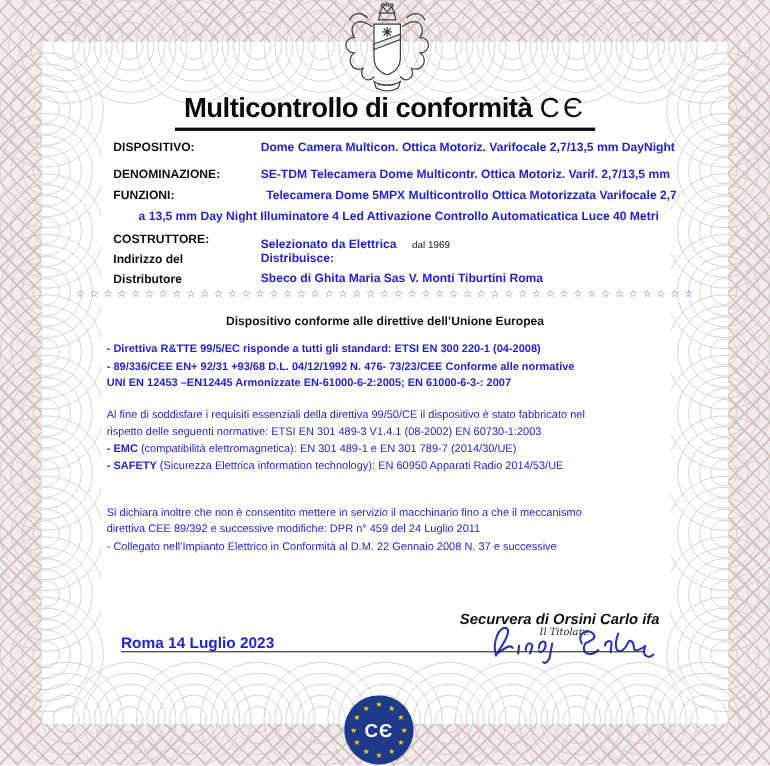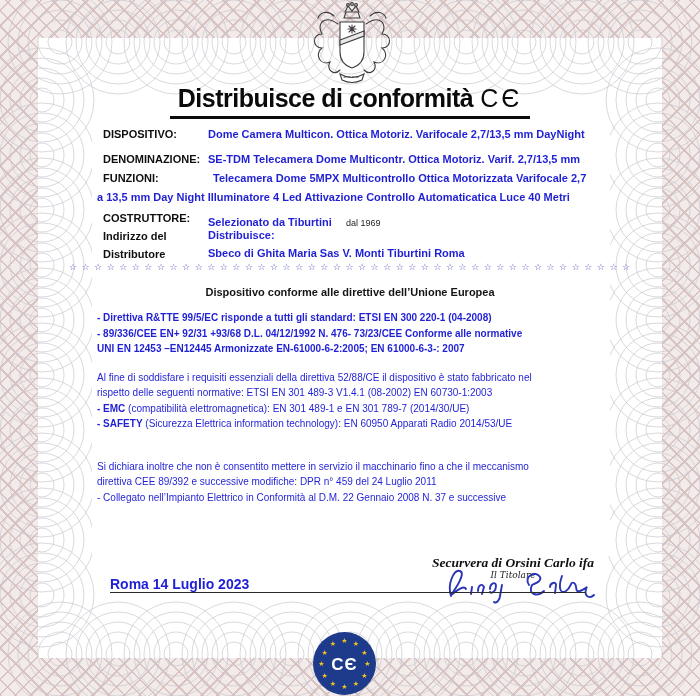--- a/index.html
+++ b/index.html
@@ -23,37 +23,37 @@
   .abs { position:absolute; }
 
   .title-wrap { left:0; top:84px; width:700px; text-align:center; }
   .title-underline {
     display:inline-block; border-bottom:3px solid #0a0a0a; padding:0 8px 3px 8px;
   }
   .title-main { font-size:25px; font-weight:bold; letter-spacing:-0.5px; color:#0a0a0a; }
   .title-ce { font-size:25px; font-weight:500; letter-spacing:3px; margin-left:7px; color:#0a0a0a; }
 
   .lbl { font-size:11px; font-weight:bold; color:#0f0f0f; white-space:nowrap; }
-  .val { font-size:11px; font-weight:bold; color:#1f1fd6; white-space:nowrap; }
+  .val { font-size:11px; font-weight:bold; color:#1f1fd6; white-space:nowrap;margin-left:29px; }
   .suffix { font-size:9px; font-weight:normal; color:#222; margin-left:14px; }
 
   .stars { left:0; top:262px; width:700px; text-align:center;
            font-size:9px; color:#5858b8; white-space:nowrap; letter-spacing:1px; }
 
   .heading { left:0; top:286px; width:700px; text-align:center;
              font-size:11px; font-weight:bold; color:#151515; }
 
   .bluepar { font-size:10px; color:#1f1fd6; white-space:nowrap; }
   .directives { left:97px; top:310px; line-height:15.6px; font-weight:bold; }
   .normative  { left:97px; top:370px; line-height:15.4px; }
   .declaration{ left:97px; top:459px; line-height:15.3px; }
   .b { font-weight:bold; }
 
-  .sig-name { left:418px; top:555px; width:190px; text-align:center;
-              font-family:Liberation Serif, serif; font-style:italic; font-weight:bold;
+  .sig-name { left:418px; top:555px; width:190px; text-align:left;
+              font-family:Liberation Sans, sans-serif; font-style:italic; font-weight:bold;
               font-size:13.5px; color:#101010; white-space:nowrap; }
   .sig-role { left:418px; top:570px; width:190px; text-align:center;
               font-family:"DejaVu Serif", serif; font-style:italic;
               font-size:9px; color:#222; }
   .sig-script { left:437px; top:558px; }
   .rule-long { left:110px; top:592px; width:476px; border-top:1.5px solid #2b2b2b; }
   .date-line { left:110px; top:576px; font-size:14px; font-weight:bold; color:#1f1fd6; }
 
   .badge { left:311px; top:632px; }
 </style>
@@ -131,55 +131,55 @@
     <path d="M48,27 l8,0 M52,23 l0,8 M49,24 l6,6 M55,24 l-6,6"></path>
     <path d="M38,22 C24,12 16,22 22,32 C12,32 12,46 22,46 C14,52 20,64 30,60 C26,68 34,74 40,68"></path>
     <path d="M66,22 C80,12 88,22 82,32 C92,32 92,46 82,46 C90,52 84,64 74,60 C78,68 70,74 64,68"></path>
     <path d="M34,14 C28,8 20,10 18,16 M70,14 C76,8 84,10 86,16"></path>
     <path d="M40,72 q12,7 24,0 l-2,6 q-10,5 -20,0 z" fill="#ffffff"></path>
     <path d="M44,75 h16" stroke-dasharray="2,2"></path>
   </svg>
 
   <div class="abs title-wrap">
     <span class="title-underline">
-      <span class="title-main">Distribuisce di conformità</span><span class="title-ce">CЄ</span>
+      <span class="title-main">Multicontrollo di conformità</span><span class="title-ce">CЄ</span>
     </span>
   </div>
 
   <div class="abs lbl" style="left:103px; top:128px;">DISPOSITIVO:</div>
   <div class="abs val" style="left:208px; top:128px;">Dome Camera Multicon. Ottica Motoriz. Varifocale 2,7/13,5 mm DayNight</div>
 
   <div class="abs lbl" style="left:103px; top:153px;">DENOMINAZIONE:</div>
   <div class="abs val" style="left:208px; top:153px;">SE-TDM Telecamera Dome Multicontr. Ottica Motoriz. Varif. 2,7/13,5 mm</div>
 
   <div class="abs lbl" style="left:103px; top:172px;">FUNZIONI:</div>
   <div class="abs val" style="left:213px; top:172px;">Telecamera Dome 5MPX Multicontrollo Ottica Motorizzata Varifocale 2,7</div>
   <div class="abs val" style="left:97px; top:191px;">a 13,5 mm Day Night Illuminatore 4 Led Attivazione Controllo Automaticatica Luce 40 Metri</div>
 
   <div class="abs lbl" style="left:103px; top:212px;">COSTRUTTORE:</div>
   <div class="abs" style="left:208px; top:212px; white-space:nowrap;">
-    <span class="val">Selezionato da Tiburtini</span><span class="suffix">dal 1969</span>
+    <span class="val">Selezionato da Elettrica</span><span class="suffix">dal 1969</span>
   </div>
   <div class="abs lbl" style="left:103px; top:230px;text-align:right;">Indirizzo del</div>
   <div class="abs val" style="left:208px; top:229px;">Distribuisce:</div>
   <div class="abs lbl" style="left:103px; top:248px;">Distributore</div>
   <div class="abs val" style="left:208px; top:247px;">Sbeco di Ghita Maria Sas V. Monti Tiburtini Roma</div>
 
   <div class="abs stars">☆ ☆ ☆ ☆ ☆ ☆ ☆ ☆ ☆ ☆ ☆ ☆ ☆ ☆ ☆ ☆ ☆ ☆ ☆ ☆ ☆ ☆ ☆ ☆ ☆ ☆ ☆ ☆ ☆ ☆ ☆ ☆ ☆ ☆ ☆ ☆ ☆ ☆ ☆ ☆ ☆ ☆ ☆ ☆ ☆</div>
 
   <div class="abs heading">Dispositivo conforme alle direttive dell’Unione Europea</div>
 
   <div class="abs bluepar directives">
     <div>- Direttiva R&amp;TTE 99/5/EC risponde a tutti gli standard: ETSI EN 300 220-1 (04-2008)</div>
     <div>- 89/336/CEE EN+ 92/31 +93/68 D.L. 04/12/1992 N. 476- 73/23/CEE Conforme alle normative</div>
     <div>UNI EN 12453 –EN12445 Armonizzate EN-61000-6-2:2005; EN 61000-6-3-: 2007</div>
   </div>
 
   <div class="abs bluepar normative">
-    <div>Al fine di soddisfare i requisiti essenziali della direttiva 52/88/CE il dispositivo è stato fabbricato nel</div>
+    <div>Al fine di soddisfare i requisiti essenziali della direttiva 99/50/CE il dispositivo è stato fabbricato nel</div>
     <div>rispetto delle seguenti normative: ETSI EN 301 489-3 V1.4.1 (08-2002) EN 60730-1:2003</div>
     <div><span class="b">- EMC</span><span> (compatibilità elettromagnetica): EN 301 489-1 e EN 301 789-7 (2014/30/UE)</span></div>
     <div><span class="b">- SAFETY</span><span> (Sicurezza Elettrica information technology): EN 60950 Apparati Radio 2014/53/UE</span></div>
   </div>
 
   <div class="abs bluepar declaration">
     <div>Si dichiara inoltre che non è consentito mettere in servizio il macchinario fino a che il meccanismo</div>
     <div>direttiva CEE 89/392 e successive modifiche: DPR n° 459 del 24 Luglio 2011</div>
     <div>- Collegato nell’Impianto Elettrico in Conformità al D.M. 22 Gennaio 2008 N. 37 e successive</div>
   </div>

